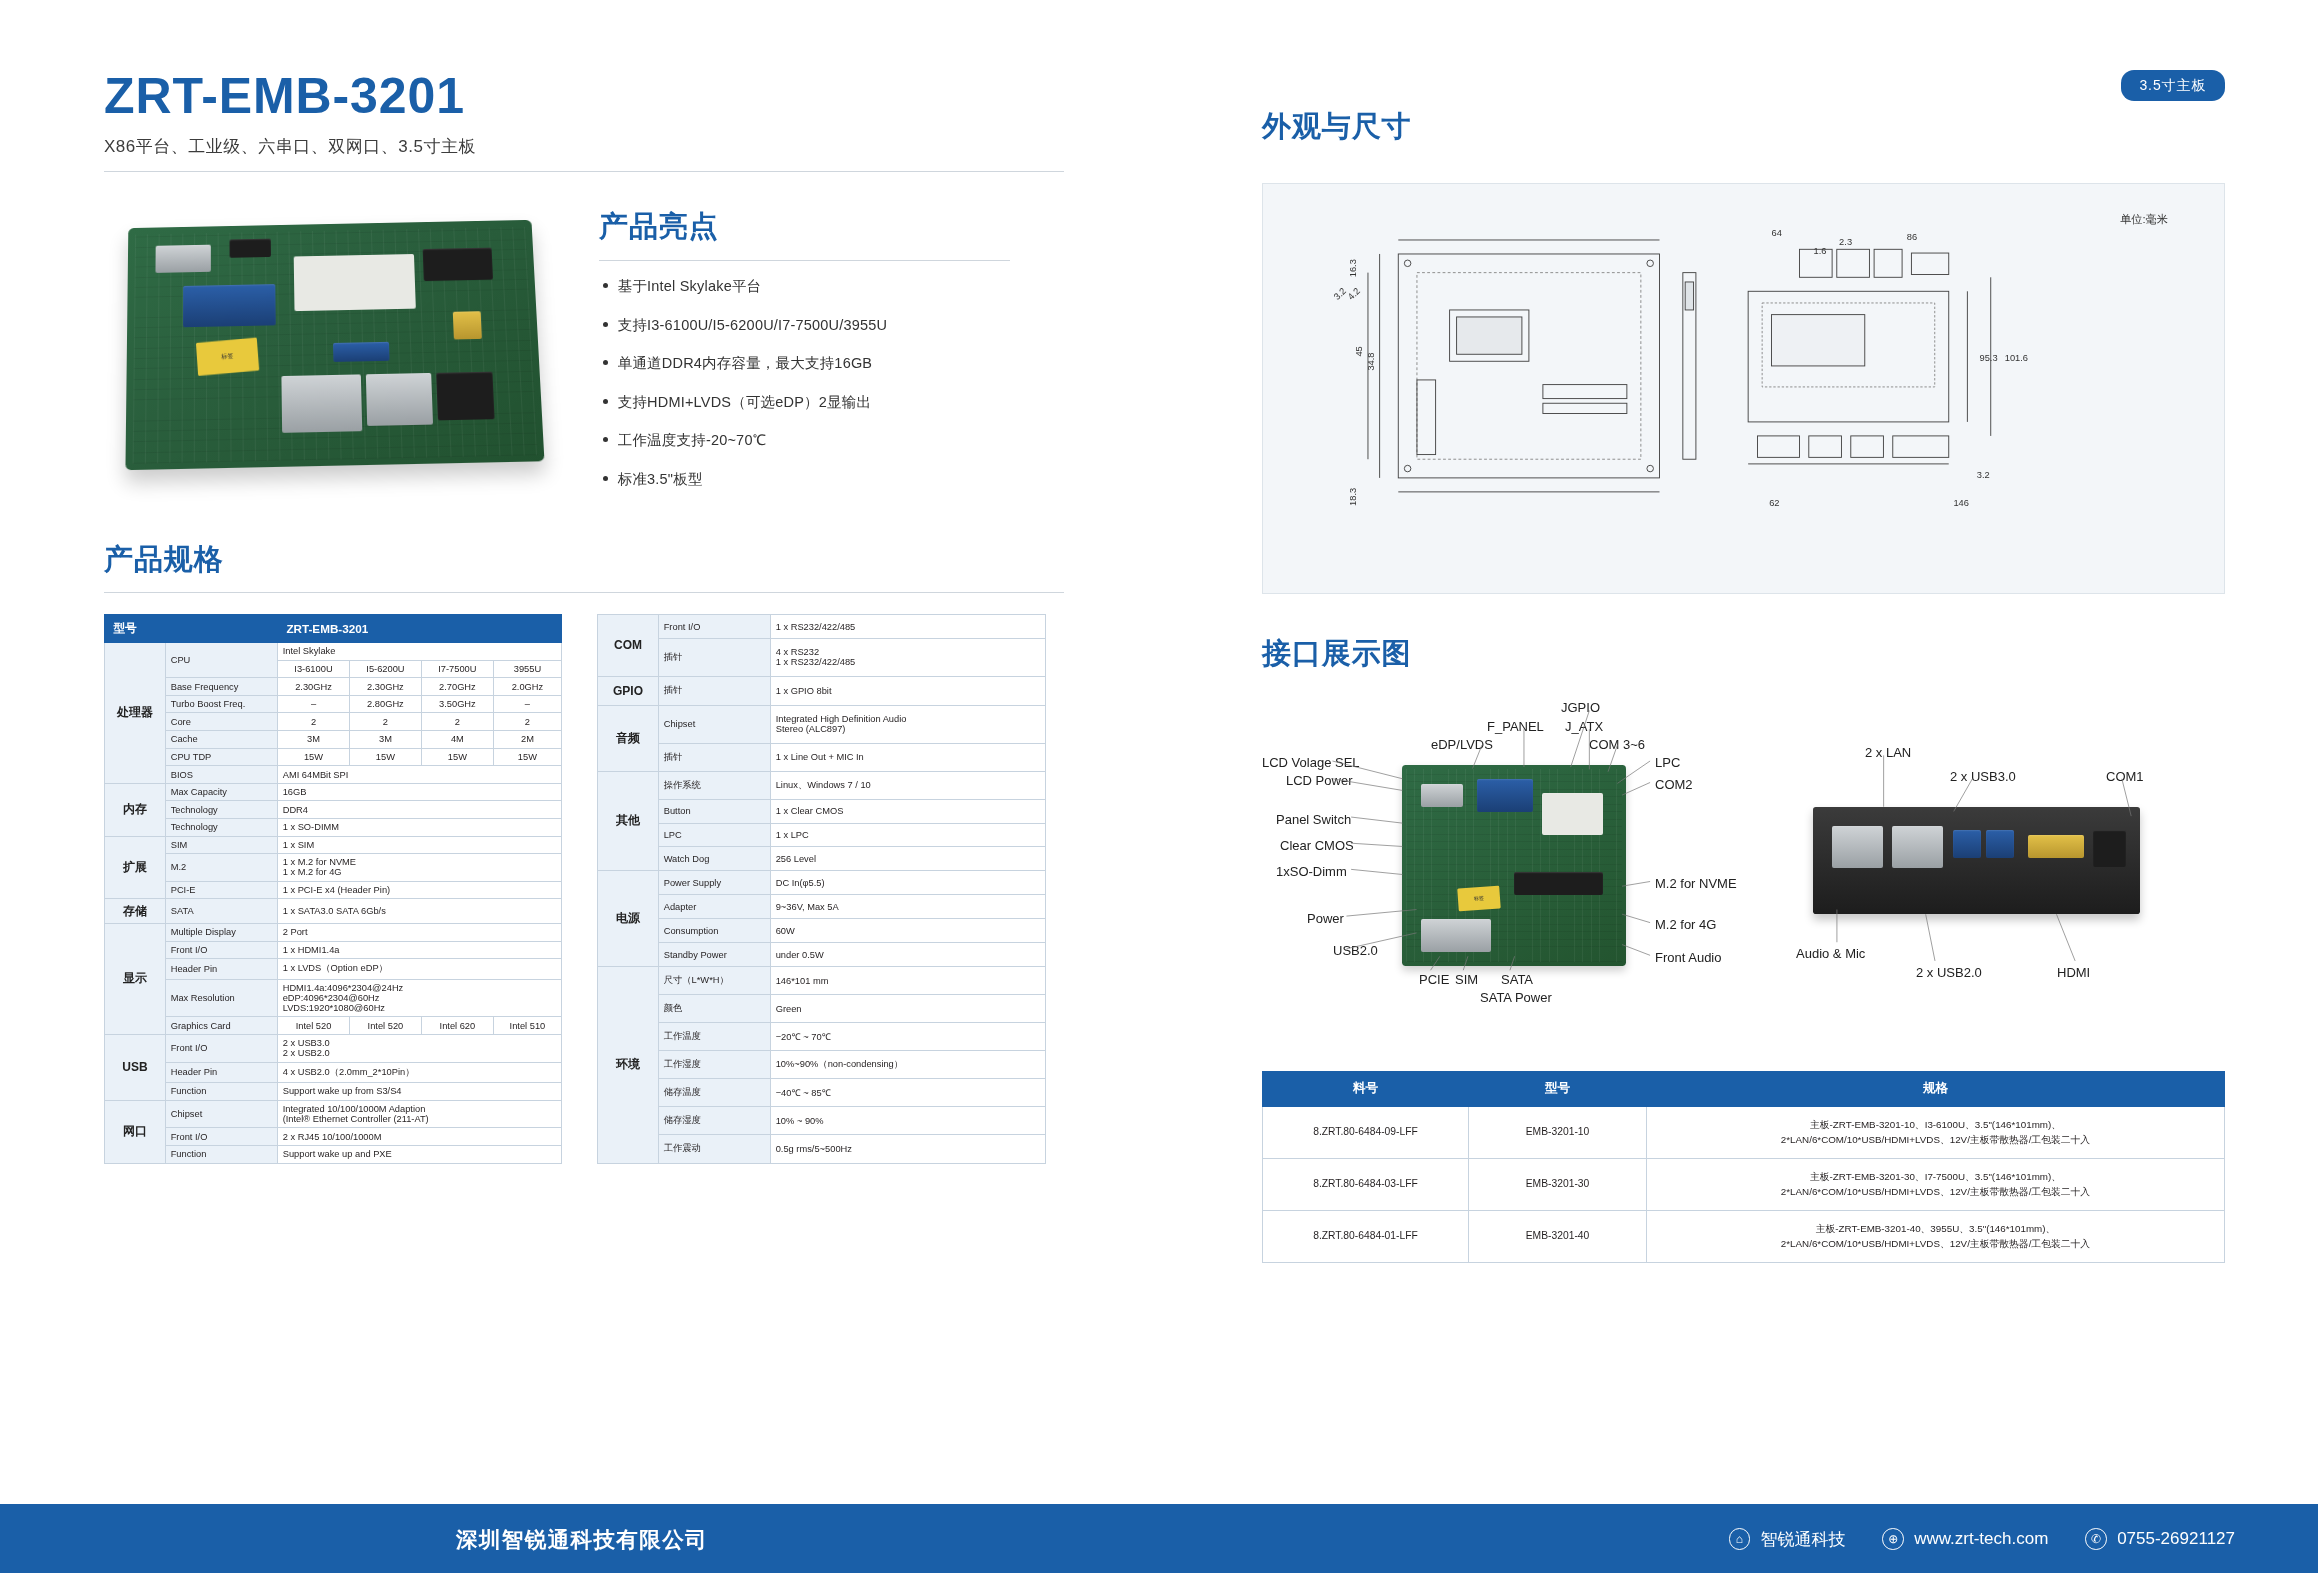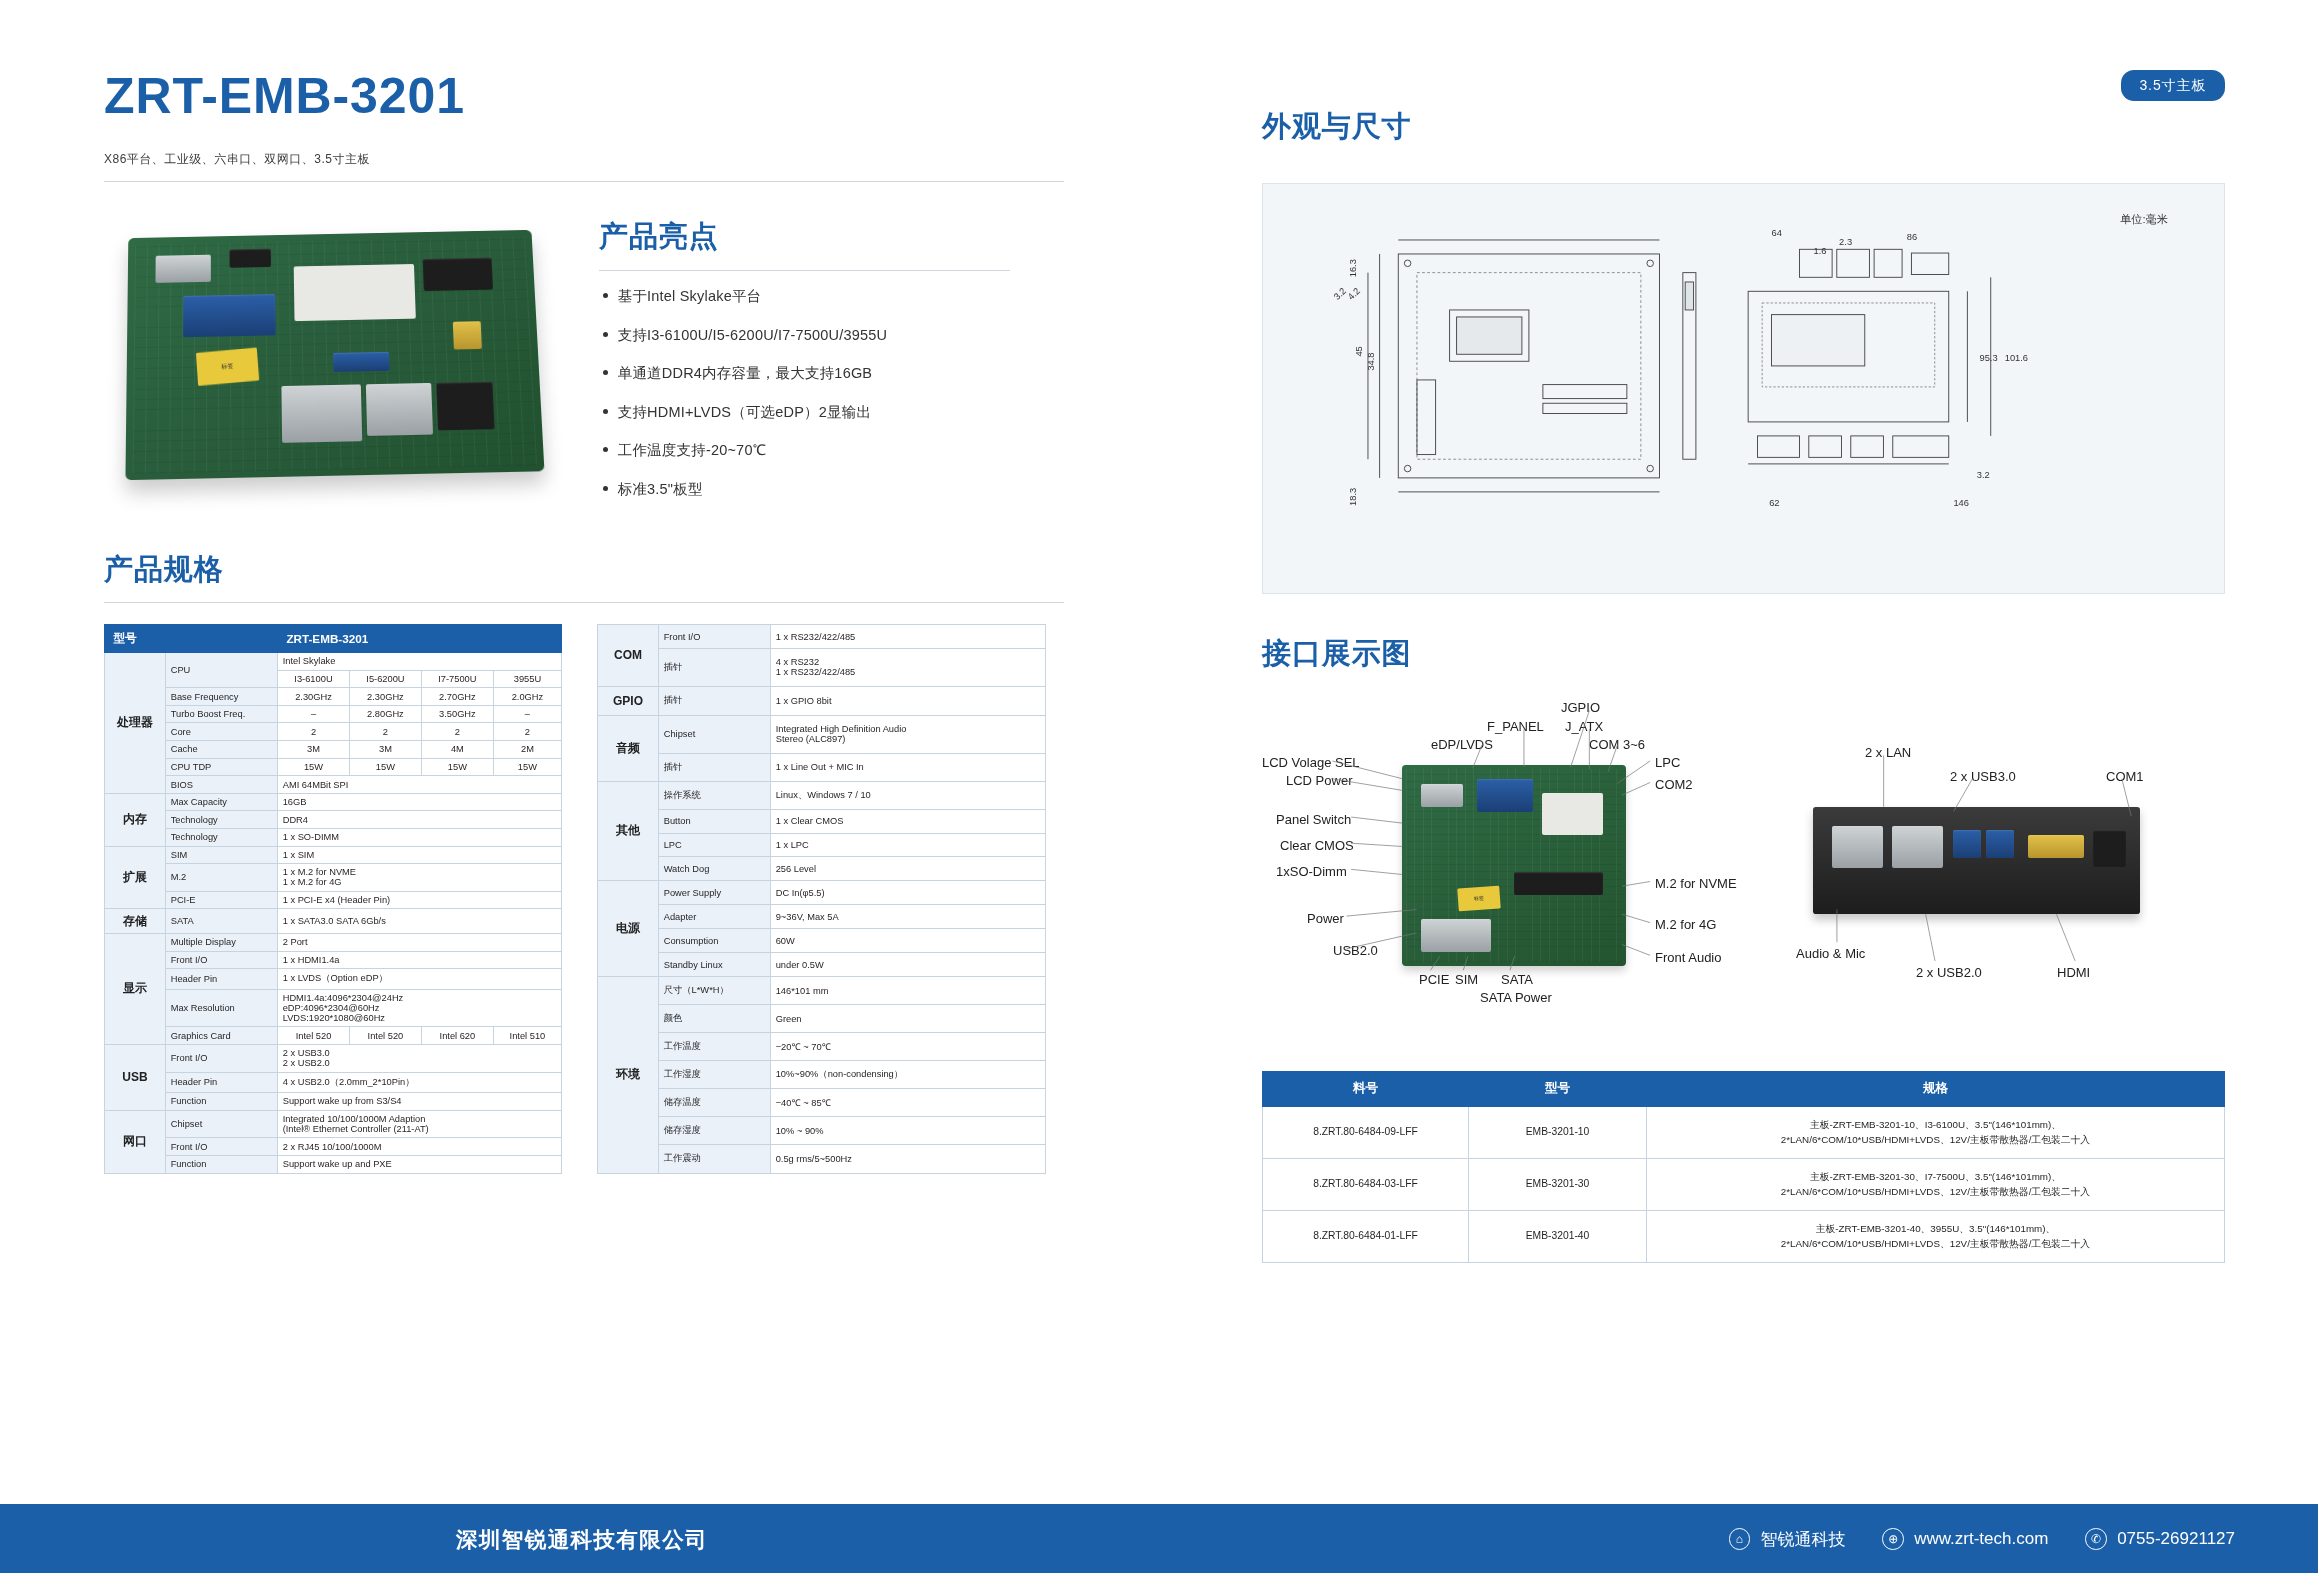--- a/index.html
+++ b/index.html
@@ -19,22 +19,22 @@
 
   .title {
     font-size:50px;
     font-weight:bold;
     color:#1a5fa8;
     letter-spacing:0.9px;
     line-height:1.05;
     margin:0;
   }
   .subtitle {
-    margin-top:28px;
-    font-size:12px;
+    margin-top:12px;
+    font-size:17px;
     color:#3c3c3c;
     letter-spacing:0.5px;
   }
   .hr {
     margin-top:13px;
     border-top:0.9px solid #cfd6dd;
     width:960px;
   }
 
   
@@ -423,21 +423,21 @@
         </tr>
         <tr>
           <td class="k">Adapter</td>
           <td class="v">9~36V, Max 5A</td>
         </tr>
         <tr>
           <td class="k">Consumption</td>
           <td class="v">60W</td>
         </tr>
         <tr>
-          <td class="k">Standby Linux</td>
+          <td class="k">Standby Power</td>
           <td class="v">under 0.5W</td>
         </tr>
         <tr>
           <td class="grp" rowspan="7">环境</td>
           <td class="k">尺寸（L*W*H）</td>
           <td class="v">146*101 mm</td>
         </tr>
         <tr>
           <td class="k">颜色</td>
           <td class="v">Green</td>

